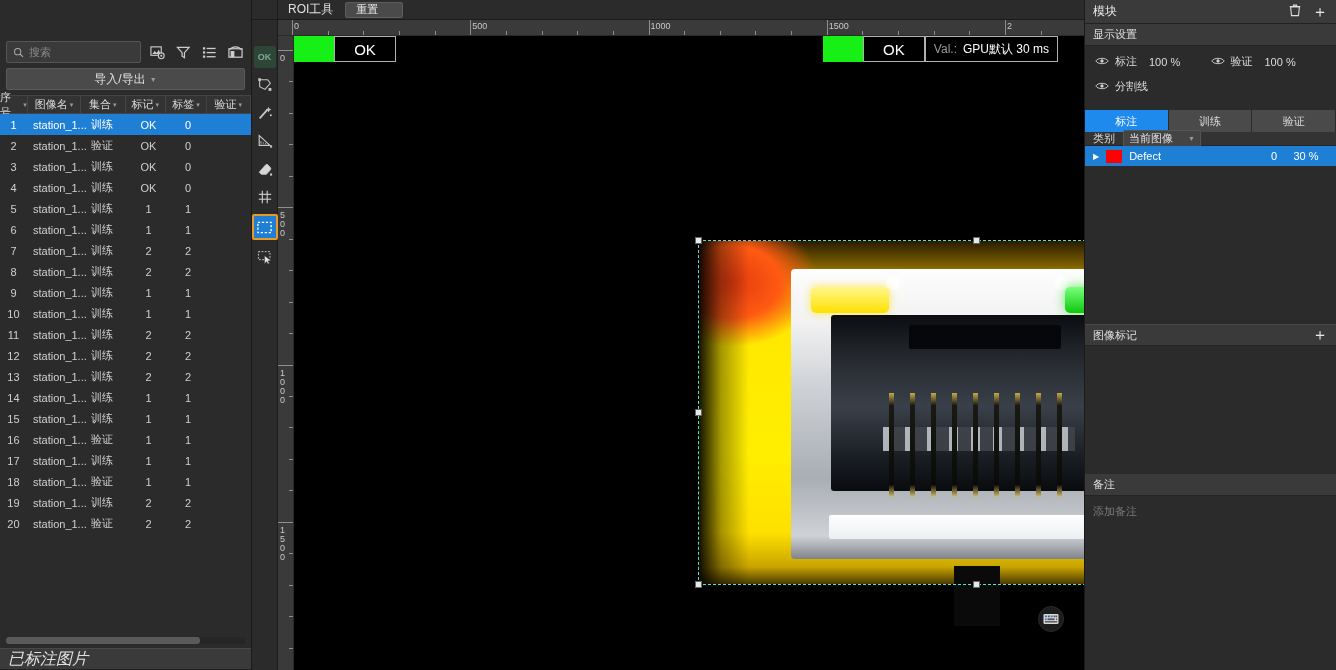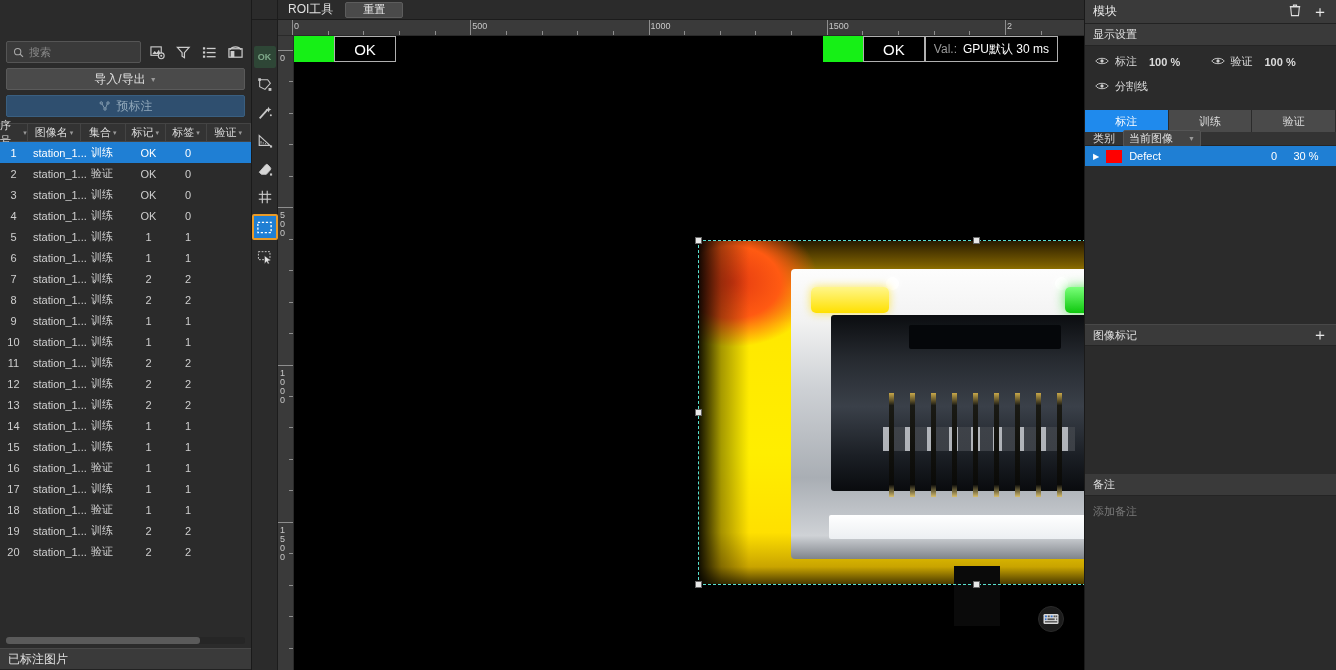--- a/index.html
+++ b/index.html
@@ -76,42 +76,42 @@
   .row .c2 { padding-left: 6px; }
   .row .c3 { justify-content: center; }
   .row .c4 { justify-content: center; }
   .row .c5 { justify-content: center; }
   .hscroll-wrap { padding: 4px 6px 4px 6px; }
   .hscroll { height: 7px; background: #262626; border-radius: 3px; }
   .hscroll > i { display: block; width: 81%; height: 7px; background: #5a5a5a; border-radius: 3px; }
   .sec-title {
     height: 22px; background: #3a3a3a;
     display: flex; align-items: center; padding-left: 8px;
-    font-size: 12px; color: #e0e0e0;
-    border-top: 1px solid #484848; border-bottom: 1px solid #222;
+    font-size: 16px; color: #e0e0e0;
+    border-top: 1px solid #484848; border-bottom: 1px solid #222; font-style: italic;
   }
   .progress-wrap { padding: 6px; }
   .progress {
     height: 17px; background: #1f7fd4; border-radius: 2px;
     display: flex; align-items: center; justify-content: center;
     color: #fff; font-size: 11px;
   }
 
   
   .center { flex: 1; display: flex; flex-direction: column; background: #252525; min-width:0;}
   .center-top {
     height: 20px; display: flex; align-items: center;
     background: #2b2b2b; border-bottom: 1px solid #1c1c1c;
   }
   .center-top .spacer-l { width: 26px; height:20px; border-right:1px solid #1c1c1c;}
   .roi-label { font-size: 12px; color: #e0e0e0; padding: 0 12px 0 10px; }
   .reset-btn {
     height: 16px; min-width: 58px; padding: 0 10px;
     background: #4a4a4a; border: 1px solid #5d5d5d; border-radius: 2px;
-    display: flex; align-items: center; justify-content: center;
+    display: flex; align-items: center; 
     font-size: 11px; color: #e8e8e8;
   }
   .center-body { flex: 1; display: flex; min-height:0;}
   .vtoolbar {
     width: 26px; background: #2b2b2b;
     display: flex; flex-direction: column; align-items: center;
     padding-top: 26px; gap: 6px; flex:none;
     border-right: 1px solid #1c1c1c;
   }
   .vtool {
@@ -246,21 +246,21 @@
   .sub-head {
     height: 22px; background: #3a3a3a; display: flex; align-items: center;
     padding-left: 8px; font-size: 11px; color: #e0e0e0;
     border-bottom: 1px solid #242424;
   }
   .disp { padding: 8px 10px 6px 10px; }
   .disp-row { display: flex; align-items: center; margin-bottom: 10px; }
   .disp-item { display: flex; align-items: center; gap: 6px; width: 50%; }
   .eye { color: #d0d0d0; font-size: 11px; }
   .dlbl { font-size: 11px; color: #dcdcdc; }
-  .dval { font-size: 11px; color: #dcdcdc; margin-left: 6px; font-weight: bold; }
+  .dval { font-size: 11px; color: #dcdcdc; margin-left: 6px; }
   .tabs3 { display: flex; height: 22px; margin: 0 0 0 0; }
   .tab3 {
     flex: 1; display: flex; align-items: center; justify-content: center;
     background: #4a4a4a; font-size: 11px; color: #dcdcdc;
     border-right: 1px solid #2b2b2b;
   }
   .tab3.on { background: #1f8aed; color: #fff; }
   .cat-row {
     height: 14px; display: flex; align-items: center; gap: 8px;
     padding-left: 8px; background: #333; border-bottom: 1px solid #262626;
@@ -335,30 +335,20 @@
           <path d="M2 5 A7 6 0 0 1 14 5" fill="none" stroke="#ccc" stroke-width="1.3"></path>
         </svg>
       </div>
     </div>
 
     <div class="btn-wide">
       <span>导入/导出</span>
       <span class="caret">▼</span>
     </div>
 
-    <div class="btn-pre">
-      <svg width="12" height="12" viewBox="0 0 16 16">
-        <circle cx="3" cy="4" r="1.6" fill="none" stroke="#8fa6b8" stroke-width="1.2"></circle>
-        <circle cx="12" cy="4" r="1.6" fill="none" stroke="#8fa6b8" stroke-width="1.2"></circle>
-        <circle cx="8" cy="12" r="1.6" fill="none" stroke="#8fa6b8" stroke-width="1.2"></circle>
-        <line x1="4" y1="5" x2="7" y2="10.6" stroke="#8fa6b8" stroke-width="1.1"></line>
-        <line x1="11" y1="5" x2="9" y2="10.6" stroke="#8fa6b8" stroke-width="1.1"></line>
-      </svg>
-      <span>预标注</span>
-    </div>
 
     <div class="tbl-head">
       <div class="c0">
           <span>序号</span>
           <span class="caret">▾</span>
         </div>
       <div class="c1">
           <span>图像名</span>
           <span class="caret">▾</span>
         </div>

